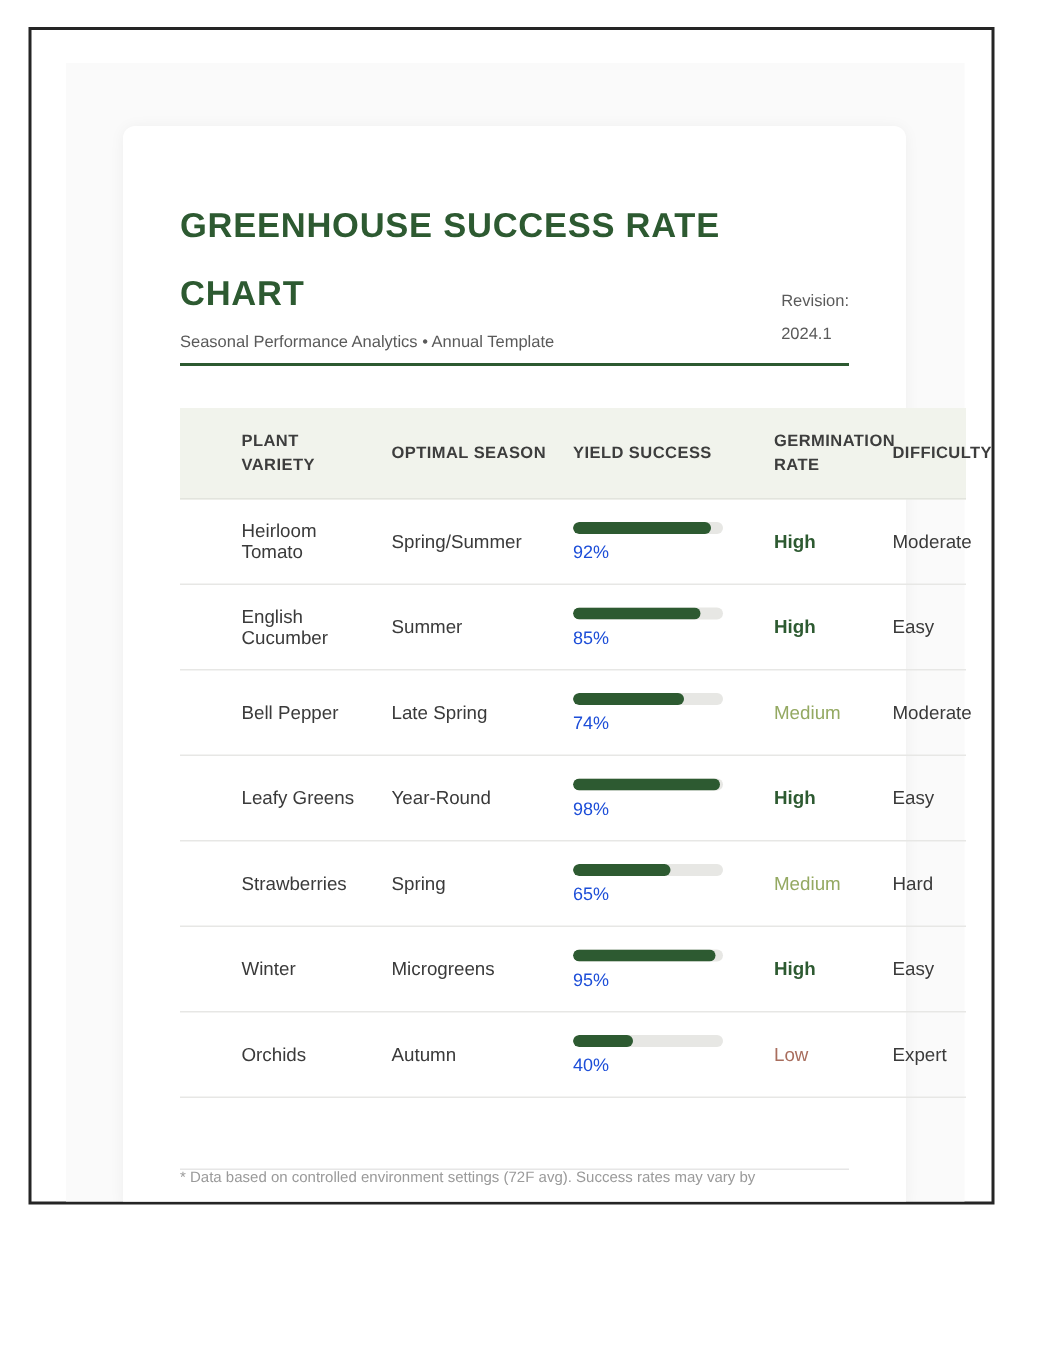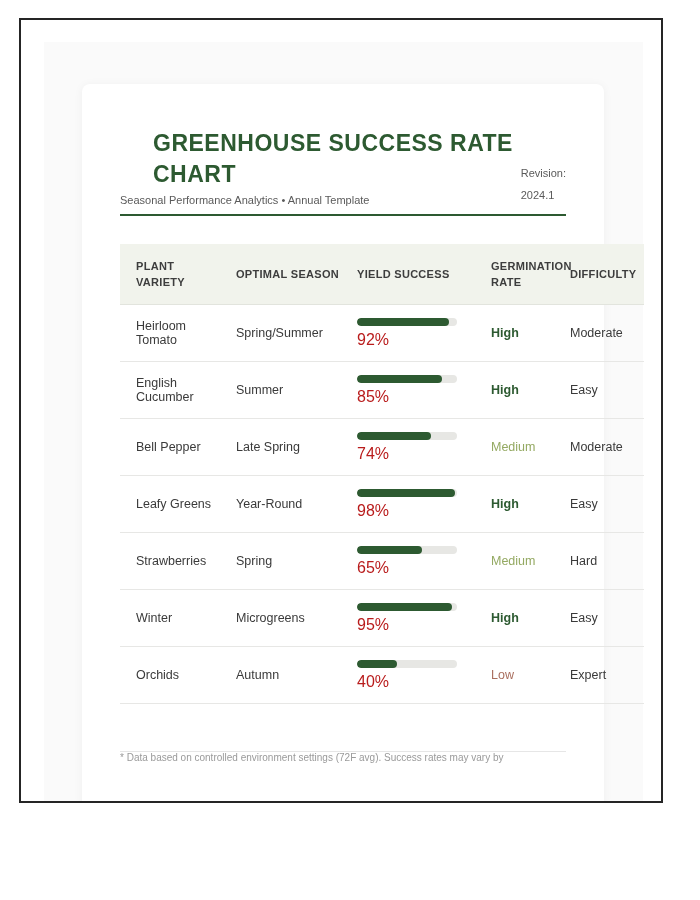--- a/index.html
+++ b/index.html
@@ -33,25 +33,24 @@
     padding: 44px 38px 0 38px;
   }
   .header-row {
     display: flex;
     align-items: flex-end;
     justify-content: space-between;
   }
   .doc-title {
     font-size: 23px;
     font-weight: 700;
-    line-height: 31px;
+    line-height: 45px;
     letter-spacing: 0.5px;
     color: #2d5a31;
     max-width: 370px;
-    margin-left: 33px;
   }
   .doc-subtitle {
     margin-top: 4px;
     font-size: 11px;
     color: #5a5a5a;
   }
   .revision-block {
     font-size: 11px;
     color: #5a5a5a;
     line-height: 2;
@@ -69,20 +68,21 @@
     width: 524px; 
     font-size: 12.5px;
     color: #3a3a3a;
   }
   .t-row {
     display: grid;
     grid-template-columns: 100px 121px 134px 79px 90px;
     align-items: center;
     min-height: 57px;
     border-bottom: 1px solid #e7e7e5;
+    padding-left: 25px;
   }
   .t-row > div { padding: 8px 2px 8px 16px; }
   .t-head {
     background: #f1f3ec;
     min-height: 61px;
     border-bottom: 1px solid #e2e4dd;
     font-size: 11px;
     font-weight: 700;
     color: #3d3d3d;
     letter-spacing: 0.3px;
@@ -94,22 +94,22 @@
     border-radius: 4px;
     overflow: hidden;
   }
   .bar-fill {
     height: 100%;
     background: #2d5a31;
     border-radius: 4px;
   }
   .pct-label {
     margin-top: 5px;
-    font-size: 16px;
-    color: #b91c1c;
+    font-size: 12px;
+    color: #1d4ed8;
   }
   .yield { font-size: 12.5px; }
   .yield.level-high   { color: #2d5a31; font-weight: 700; }
   .yield.level-medium { color: #94a962; font-weight: 400; }
   .yield.level-low    { color: #a96e5e; font-weight: 400; }
   .footer-divider {
     margin-top: 47px;
     border: none;
     border-top: 1px solid #e6e6e6;
     width: 100%;

